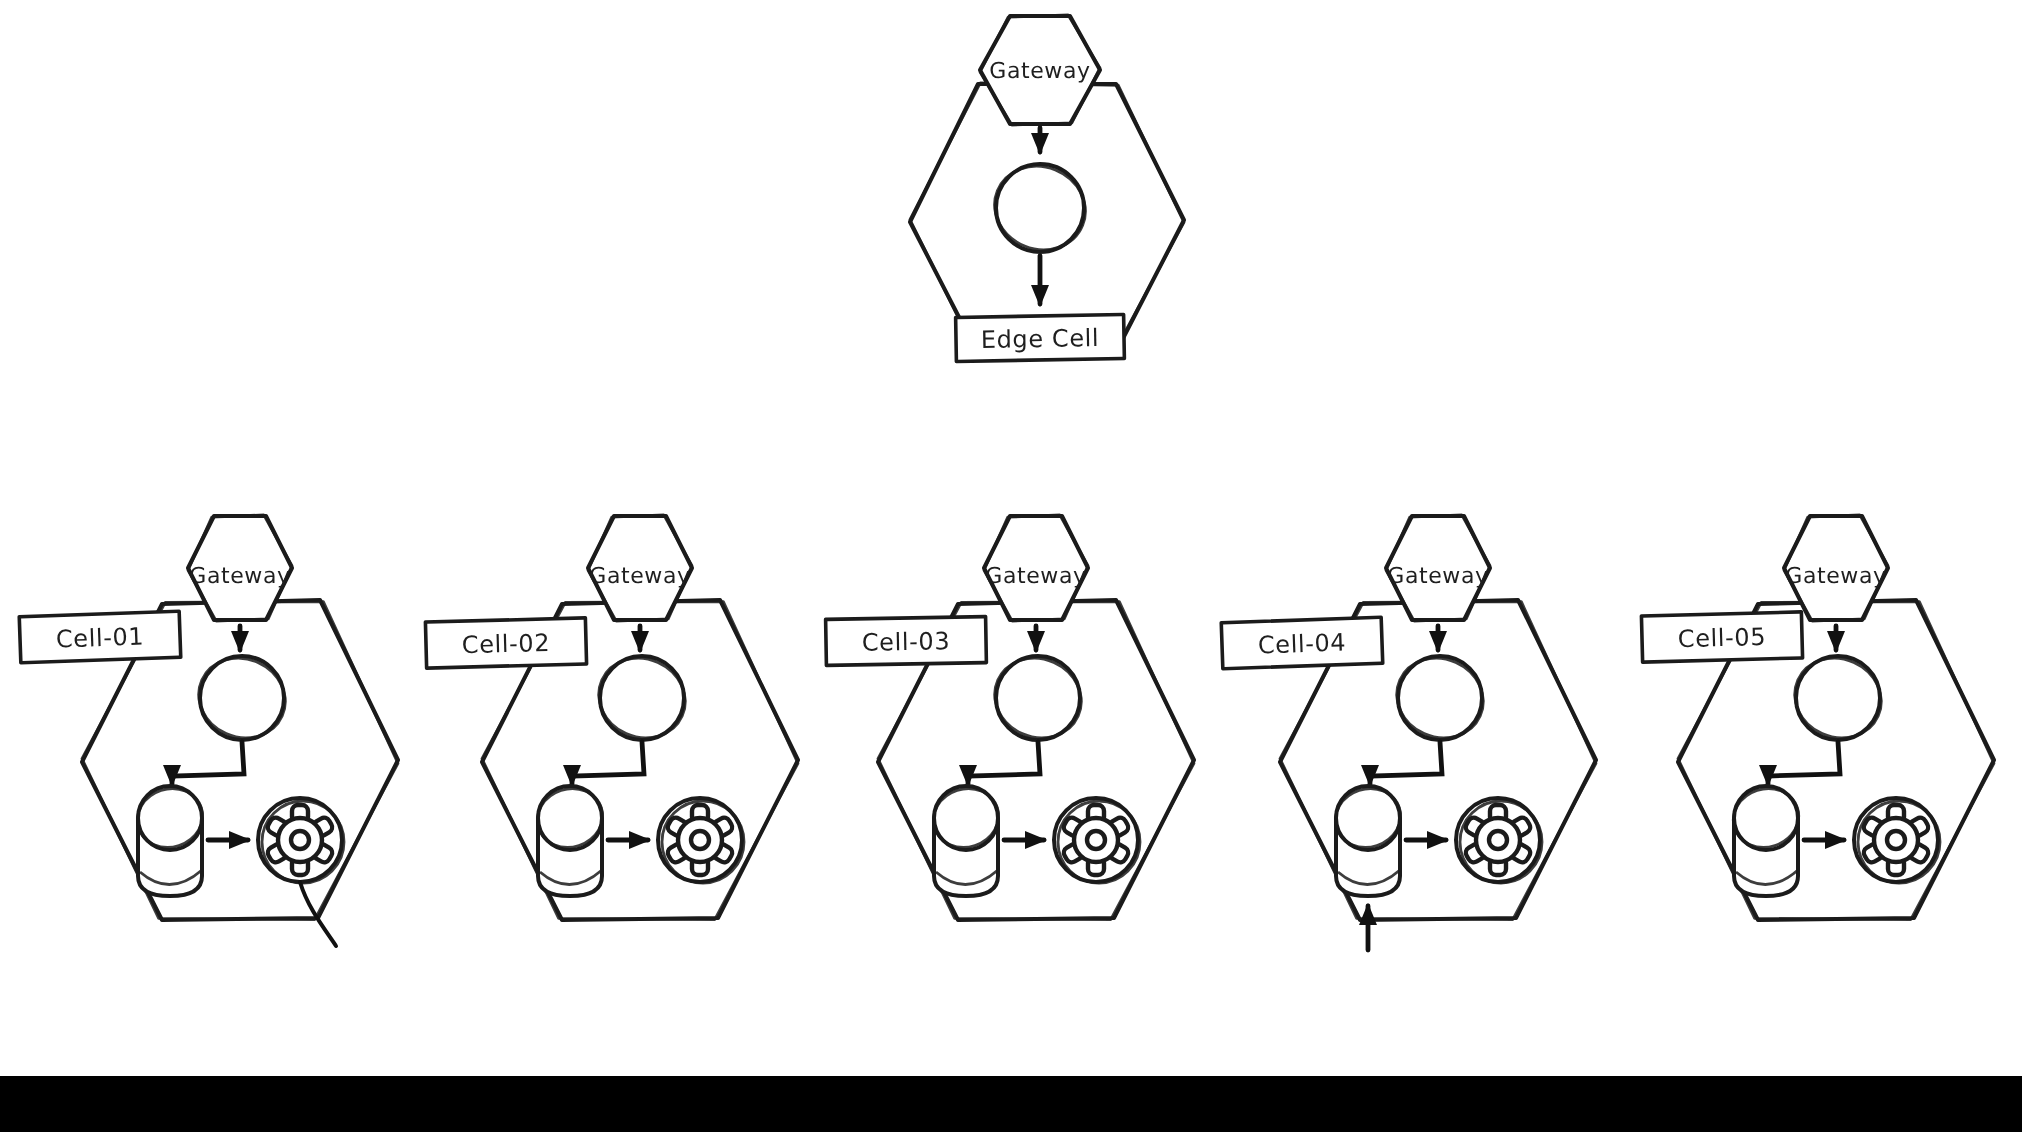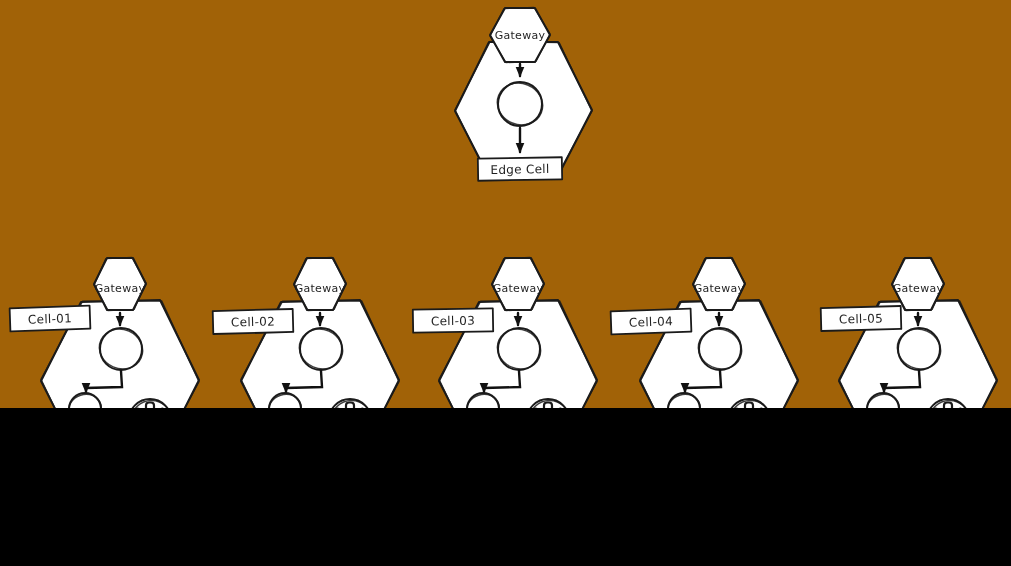--- a/index.html
+++ b/index.html
@@ -1,16 +1,16 @@
 <!DOCTYPE html>
 <html><head>
 <meta charset="utf-8">
 <style>
   html,body{margin:0;padding:0;background:#000;}
-  .stage{width:1011px;height:408px;background:#a16207;position:relative;overflow:hidden;}
+  .stage{width:1011px;height:538px;background:#ffffff;position:relative;overflow:hidden;}
   svg{display:block;}
   .shape{fill:#ffffff;stroke:#1b1b1b;stroke-width:2;stroke-linejoin:round;}
   .sketch{fill:none;stroke:#1b1b1b;stroke-width:1.4;stroke-linejoin:round;opacity:.85;}
   .arrow{fill:none;stroke:#111111;stroke-width:2.4;stroke-linecap:round;}
   .freeline{fill:none;stroke:#111111;stroke-width:2;stroke-linecap:round;}
   .gearline{fill:#ffffff;stroke:#1b1b1b;stroke-width:2.2;stroke-linejoin:round;}
   .labelbox{fill:#ffffff;stroke:#1b1b1b;stroke-width:1.8;stroke-linejoin:round;}
   text{fill:#1f1f1f;font-family:"DejaVu Sans",sans-serif;letter-spacing:.3px;}
   .gw-text{font-size:11px;}
   .cell-text{font-size:12px;}

